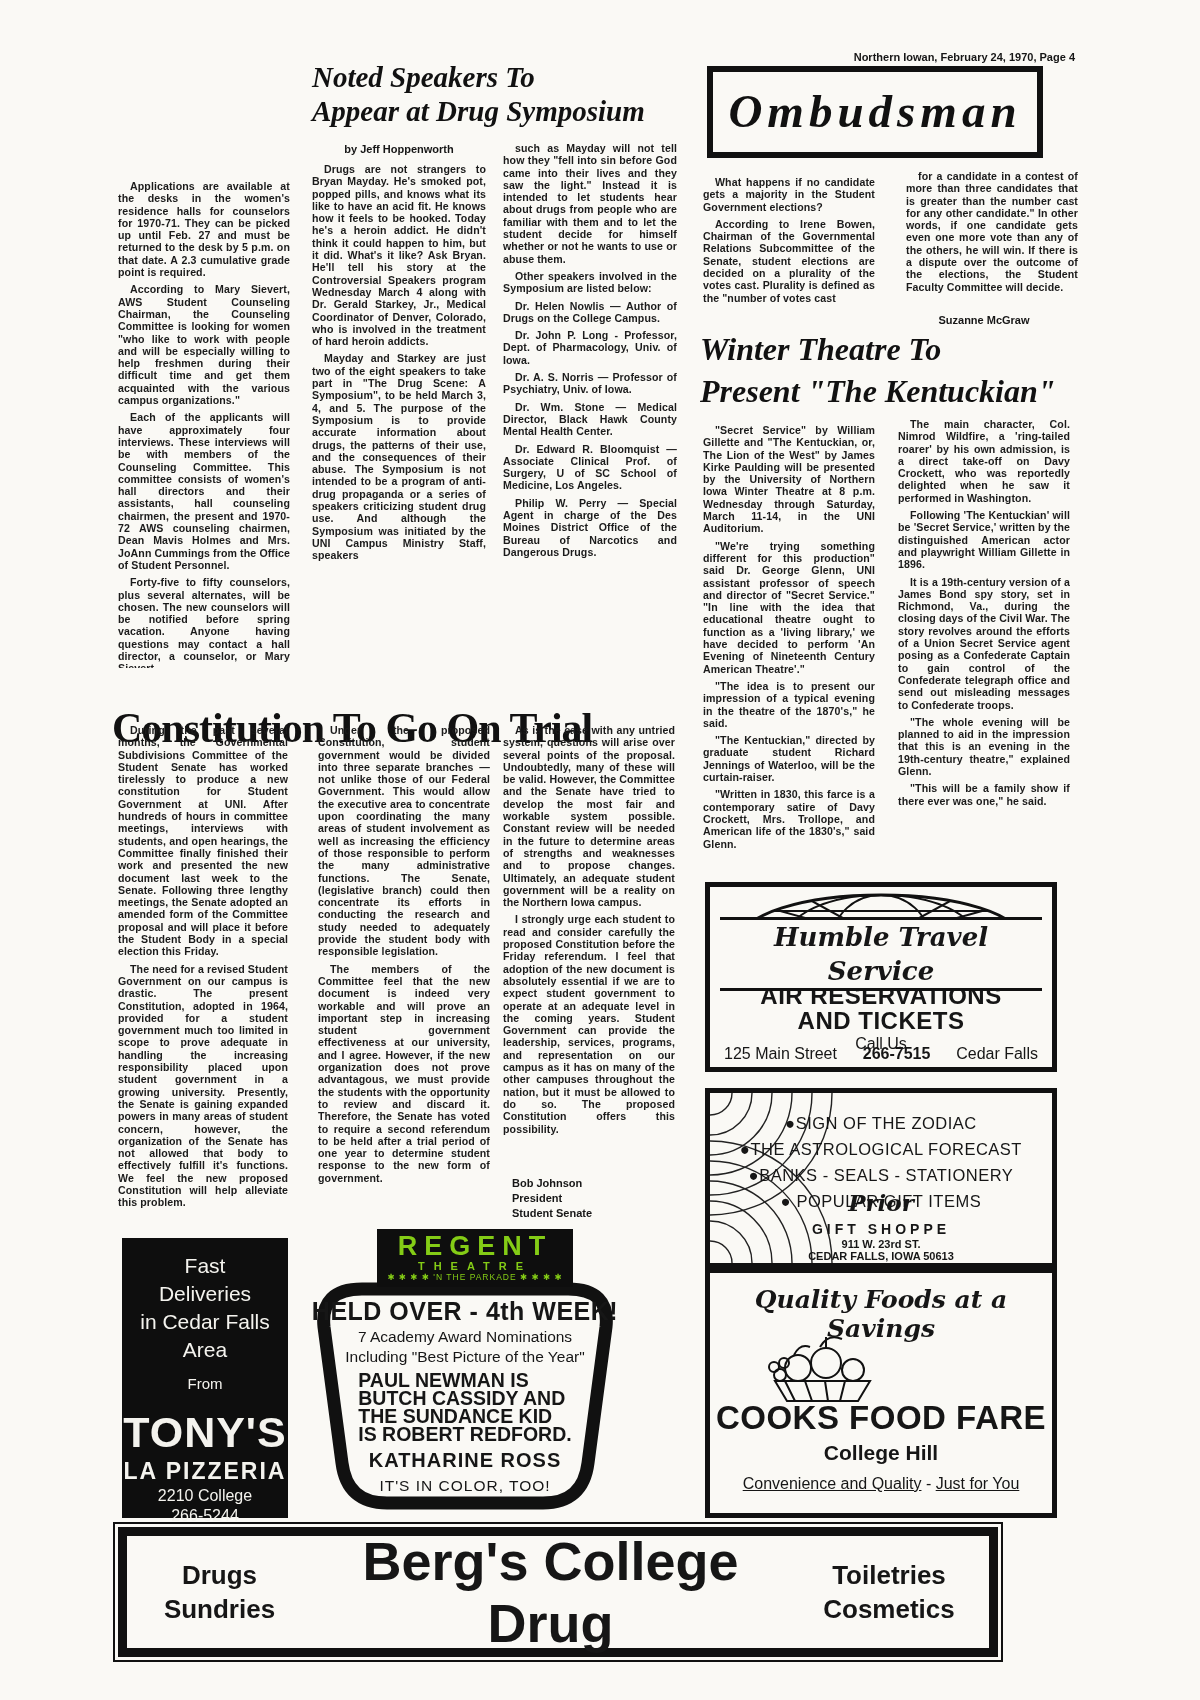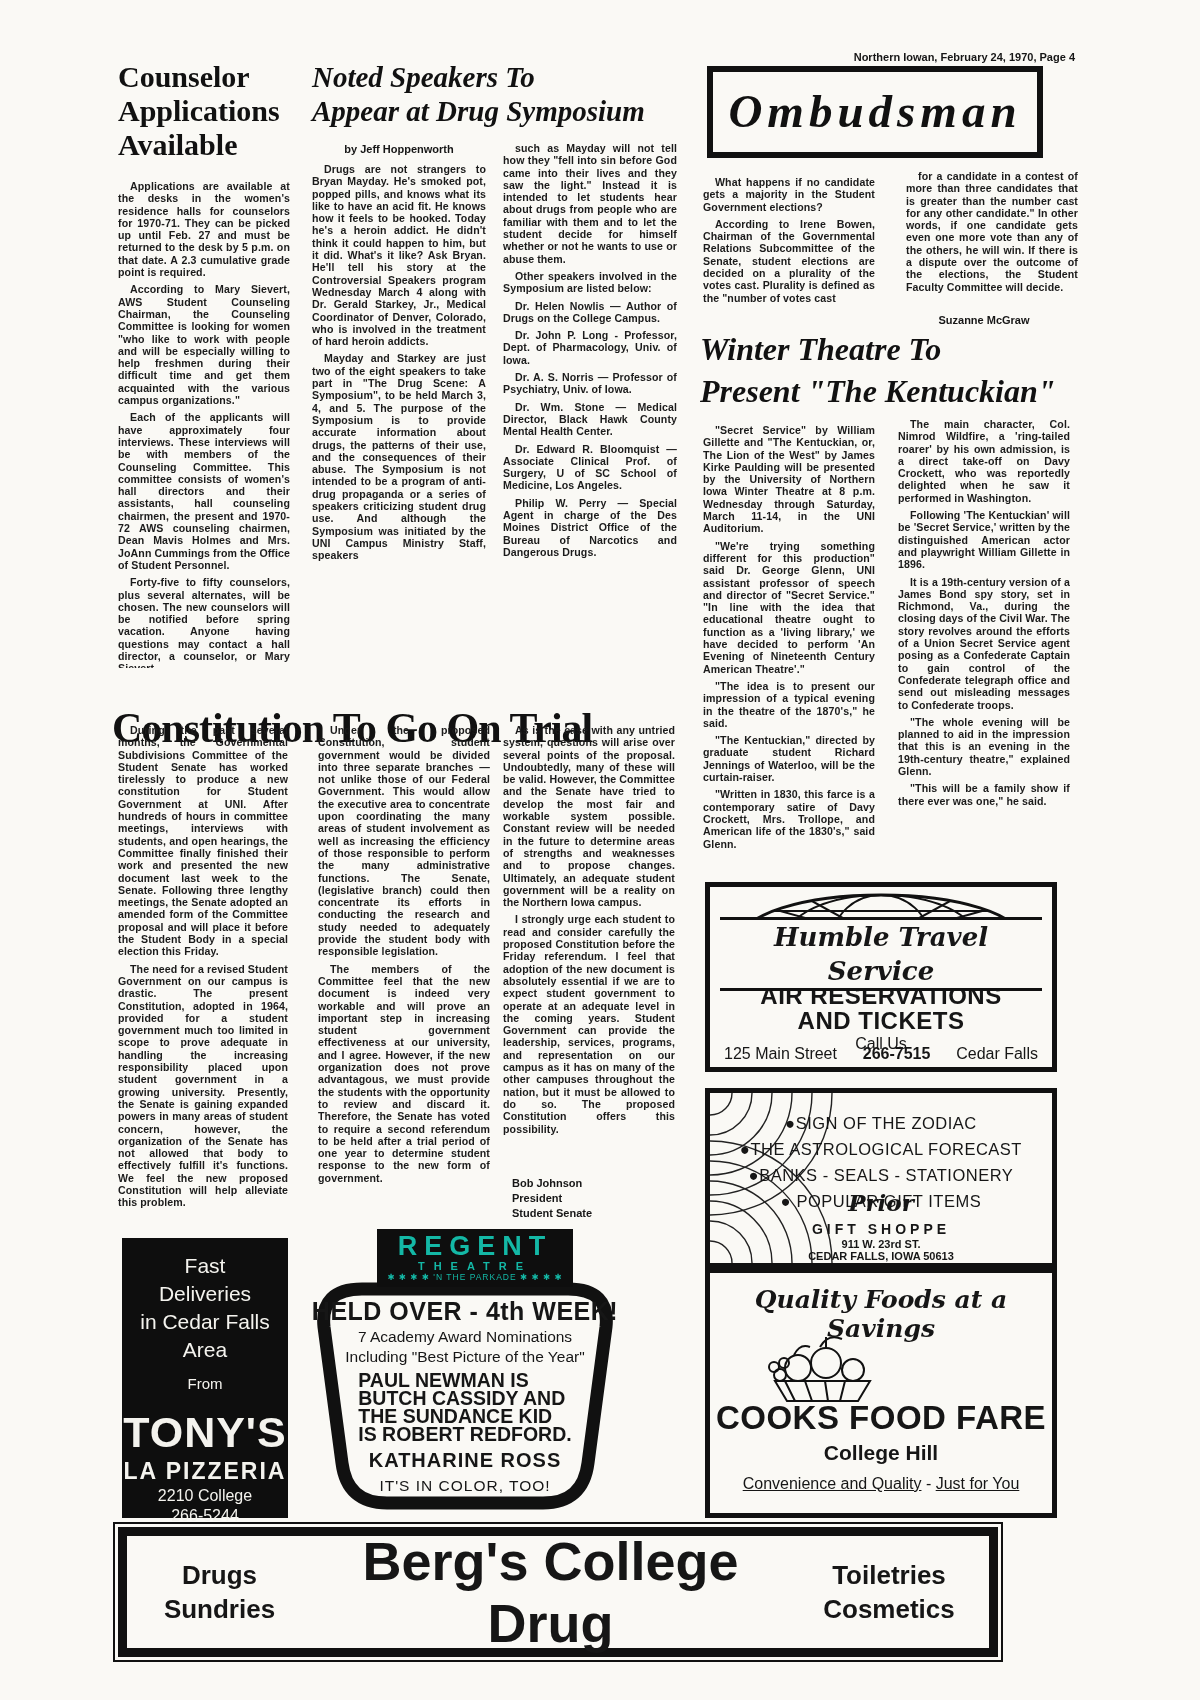--- a/index.html
+++ b/index.html
@@ -32,21 +32,21 @@
   .tonys { position:absolute; background:#0e0e0e; color:#f4f3ee; text-align:center; }
   .tonys .t-small { font-size:21px; line-height:28px; font-weight:normal; }
   .tonys .t-from  { font-size:15px; line-height:24px; font-weight:normal; margin-top:8px; }
   .tonys .t-name  { font-size:43px; line-height:48px; font-weight:bold; letter-spacing:1px; margin-top:12px; }
   .tonys .t-sub   { font-size:23px; line-height:30px; font-weight:bold; letter-spacing:2px; }
   .tonys .t-addr  { font-size:16px; line-height:20px; font-weight:normal; margin-top:0; }
 
   
   .regent { position:absolute; }
   .regent-header { position:absolute; left:77px; top:4px; width:196px; height:58px;
-                   background:#0e0e0e; color:#14b8a6; text-align:center; z-index:2; }
+                   background:#0e0e0e; color:#84cc16; text-align:center; z-index:2; }
   .regent-name { font-size:27px; line-height:28px; font-weight:bold; letter-spacing:7px; padding-top:3px; }
   .regent-sub  { font-size:11px; line-height:12px; letter-spacing:9px; font-weight:bold; }
   .regent-stars{ font-size:8.5px; line-height:11px; letter-spacing:1px; }
   .regent-text { position:absolute; left:0; width:100%; text-align:center; z-index:2; }
   .rg-held { font-size:25px; font-weight:bold; letter-spacing:0.5px; }
   .rg-line { font-size:15.5px; font-weight:normal; }
   .rg-movie { font-size:19.5px; line-height:18px; font-weight:bold; text-align:left;
               display:inline-block; }
   .rg-costar { font-size:20px; font-weight:bold; letter-spacing:1px; }
   .rg-color { font-size:15.5px; font-weight:normal; letter-spacing:1px; }
@@ -91,21 +91,20 @@
   .bergs-side { font-size:26px; line-height:34px; font-weight:bold; text-align:center; }
   .bergs-name { flex:1; text-align:center; font-size:54px; font-weight:bold; letter-spacing:0px; }
 </style>
 </head>
 <body>
 
 <div class="page">
 
   <div class="abs masthead" style="left:800px; top:51px; width:275px;">Northern Iowan, February 24, 1970, Page 4</div>
 
-  <div class="abs serif-head" style="left:118px; top:60px; width:185px; font-size:30px; line-height:34px;">Counselor Applications Available</div>
   <div class="body-col" style="left:118px; top:180px; width:172px; height:488px;">
       <p>Applications are available at the desks in the women's residence halls for counselors for 1970-71. They can be picked up until Feb. 27 and must be returned to the desk by 5 p.m. on that date. A 2.3 cumulative grade point is required.</p>
       <p>According to Mary Sievert, AWS Student Counseling Chairman, the Counseling Committee is looking for women "who like to work with people and will be especially willing to help freshmen during their difficult time and get them acquainted with the various campus organizations."</p>
       <p>Each of the applicants will have approximately four interviews. These interviews will be with members of the Counseling Committee. This committee consists of women's hall directors and their assistants, hall counseling chairmen, the present and 1970-72 AWS counseling chairmen, Dean Mavis Holmes and Mrs. JoAnn Cummings from the Office of Student Personnel.</p>
       <p>Forty-five to fifty counselors, plus several alternates, will be chosen. The new counselors will be notified before spring vacation. Anyone having questions may contact a hall director, a counselor, or Mary Sievert.</p>
     </div>
 
   <div class="abs italic-head" style="left:312px; top:60px; width:380px; font-size:29px; line-height:34px;">
     <div>Noted Speakers To</div>
     <div>Appear at Drug Symposium</div>

